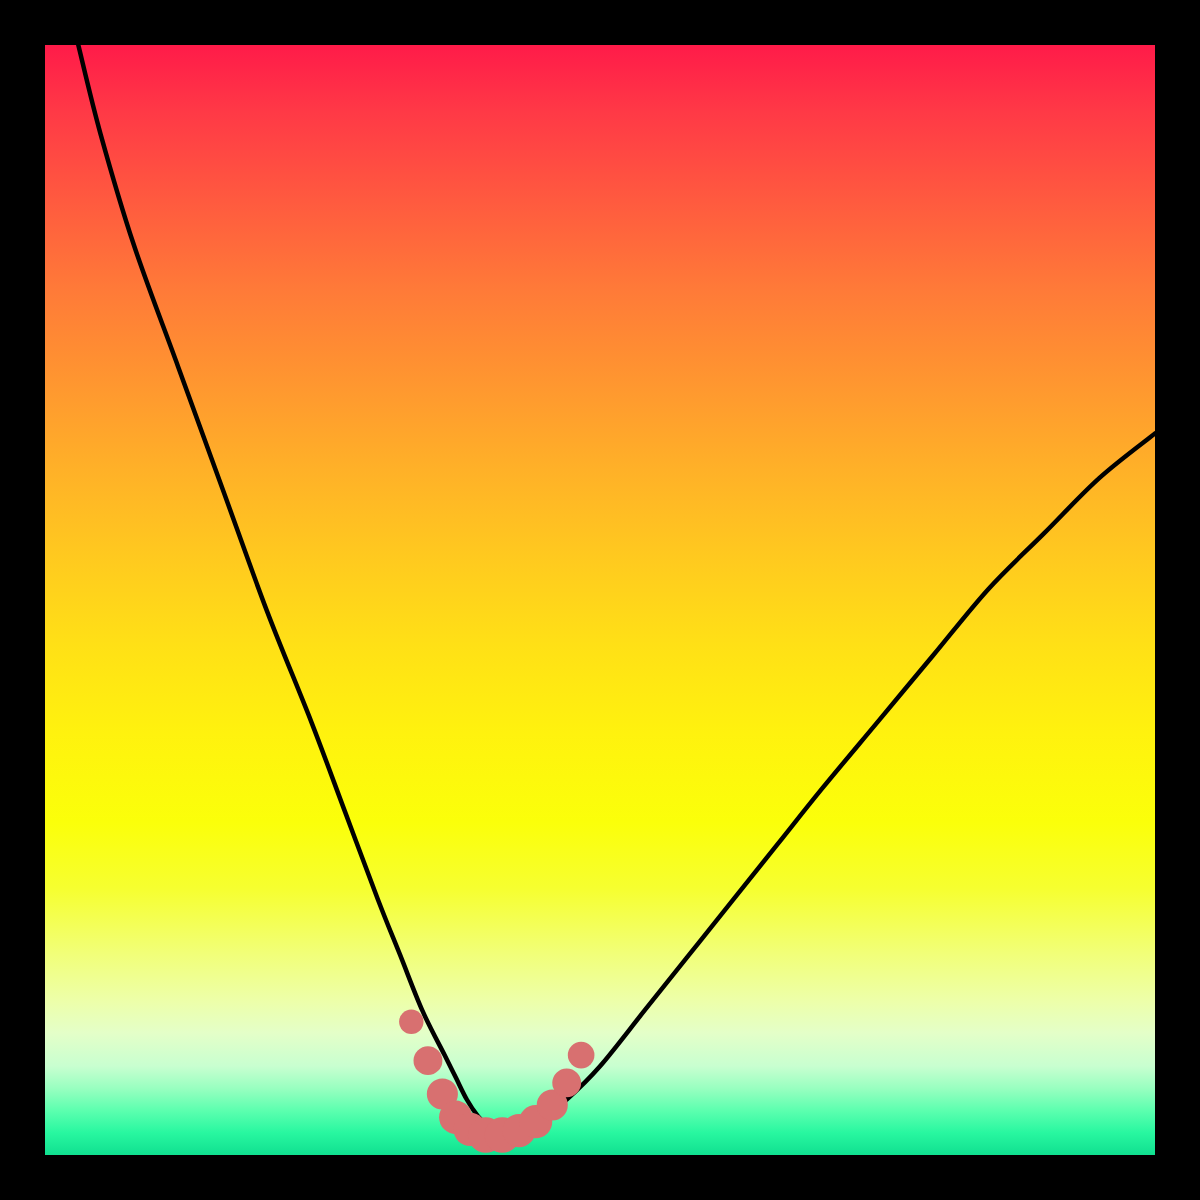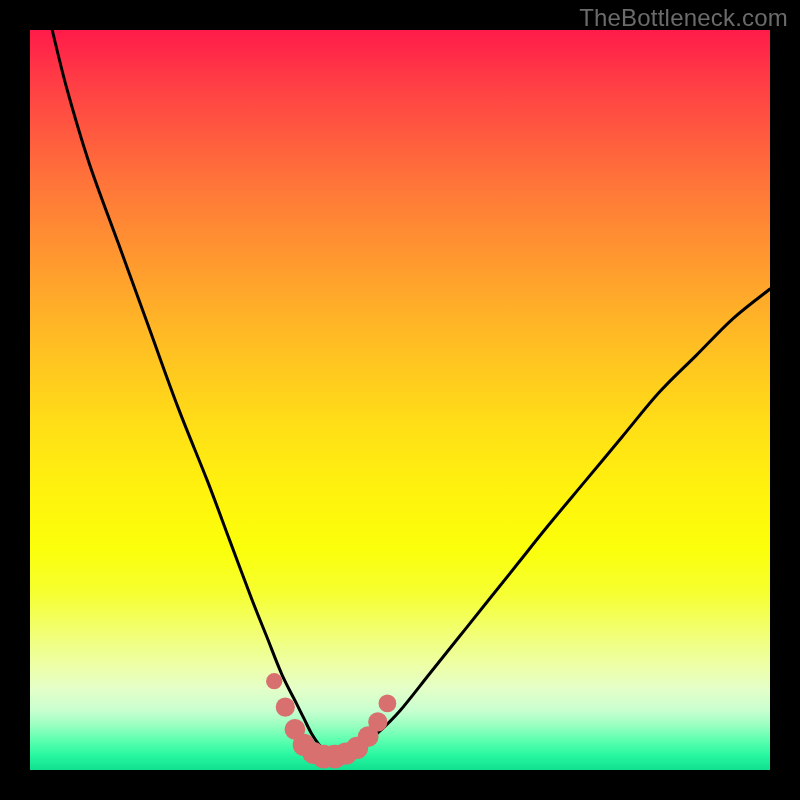--- a/index.html
+++ b/index.html
@@ -80,14 +80,13 @@
           <circle cx="293.78000000000003" cy="726.68" r="11.84" fill="#d87070"></circle>
           <circle cx="304.88000000000005" cy="726.68" r="11.84" fill="#d87070"></circle>
           <circle cx="315.98" cy="723.72" r="11.1" fill="#d87070"></circle>
           <circle cx="327.08" cy="717.8" r="11.1" fill="#d87070"></circle>
           <circle cx="338.18" cy="706.7" r="10.36" fill="#d87070"></circle>
           <circle cx="347.79999999999995" cy="691.9" r="9.620000000000001" fill="#d87070"></circle>
           <circle cx="357.42" cy="673.4" r="8.88" fill="#d87070"></circle>
         </g>
     </svg>
   </div>
-  <div class="watermark">TheBottleneck.com</div>
 </div>
 
 </body></html>

